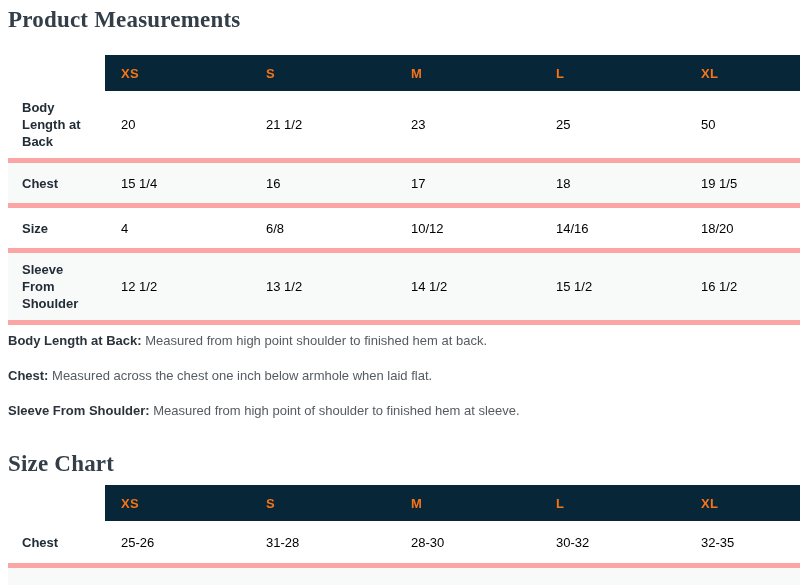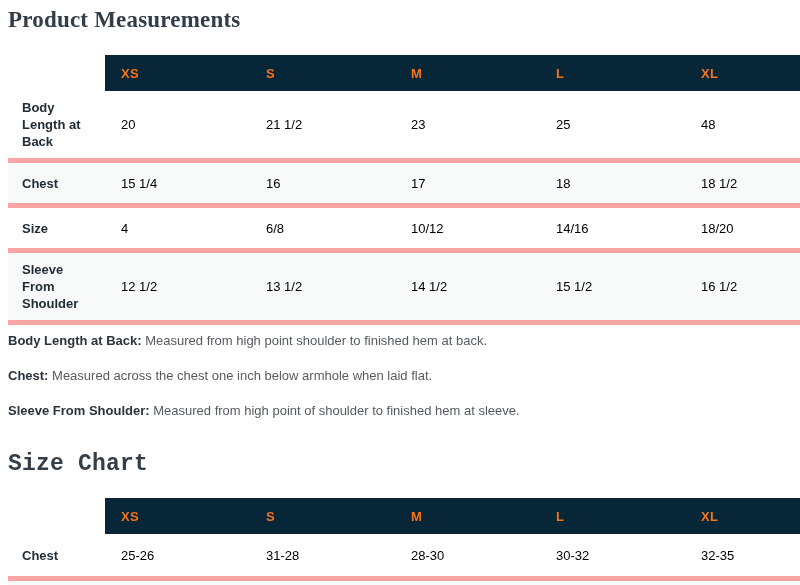--- a/index.html
+++ b/index.html
@@ -19,21 +19,21 @@
   .section-title {
     font-family: "Liberation Serif", "DejaVu Serif", serif;
     font-size: 23px;
     font-weight: 600;
     color: #333e48;
     letter-spacing: 0.2px;
     margin: 0;
     line-height: 28px;
   }
   #pm-title { margin-bottom: 21px; }
-  #sc-title { margin-top: 31px; margin-bottom: 20px; font-family: Liberation Mono, monospace; }
+  #sc-title { margin-top: 31px; margin-bottom: 7px; }
 
   
   .size-table {
     width: 792px;
   }
   .t-head {
     display: flex;
     align-items: stretch;
   }
   .t-spacer {
@@ -116,29 +116,29 @@
         <div class="t-hcell">L</div>
         <div class="t-hcell">XL</div>
       </div>
   </div>
 <div class="t-row">
       <div class="t-label">Body Length at Back</div>
       <div class="t-cell">20</div>
       <div class="t-cell">21 1/2</div>
       <div class="t-cell">23</div>
       <div class="t-cell">25</div>
-      <div class="t-cell">48</div>
+      <div class="t-cell">50</div>
     </div>
     <div class="t-row striped">
       <div class="t-label">Chest</div>
       <div class="t-cell">15 1/4</div>
       <div class="t-cell">16</div>
       <div class="t-cell">17</div>
       <div class="t-cell">18</div>
-      <div class="t-cell">18 1/2</div>
+      <div class="t-cell">19 1/5</div>
     </div>
     <div class="t-row">
       <div class="t-label">Size</div>
       <div class="t-cell">4</div>
       <div class="t-cell">6/8</div>
       <div class="t-cell">10/12</div>
       <div class="t-cell">14/16</div>
       <div class="t-cell">18/20</div>
     </div>
     <div class="t-row striped">

